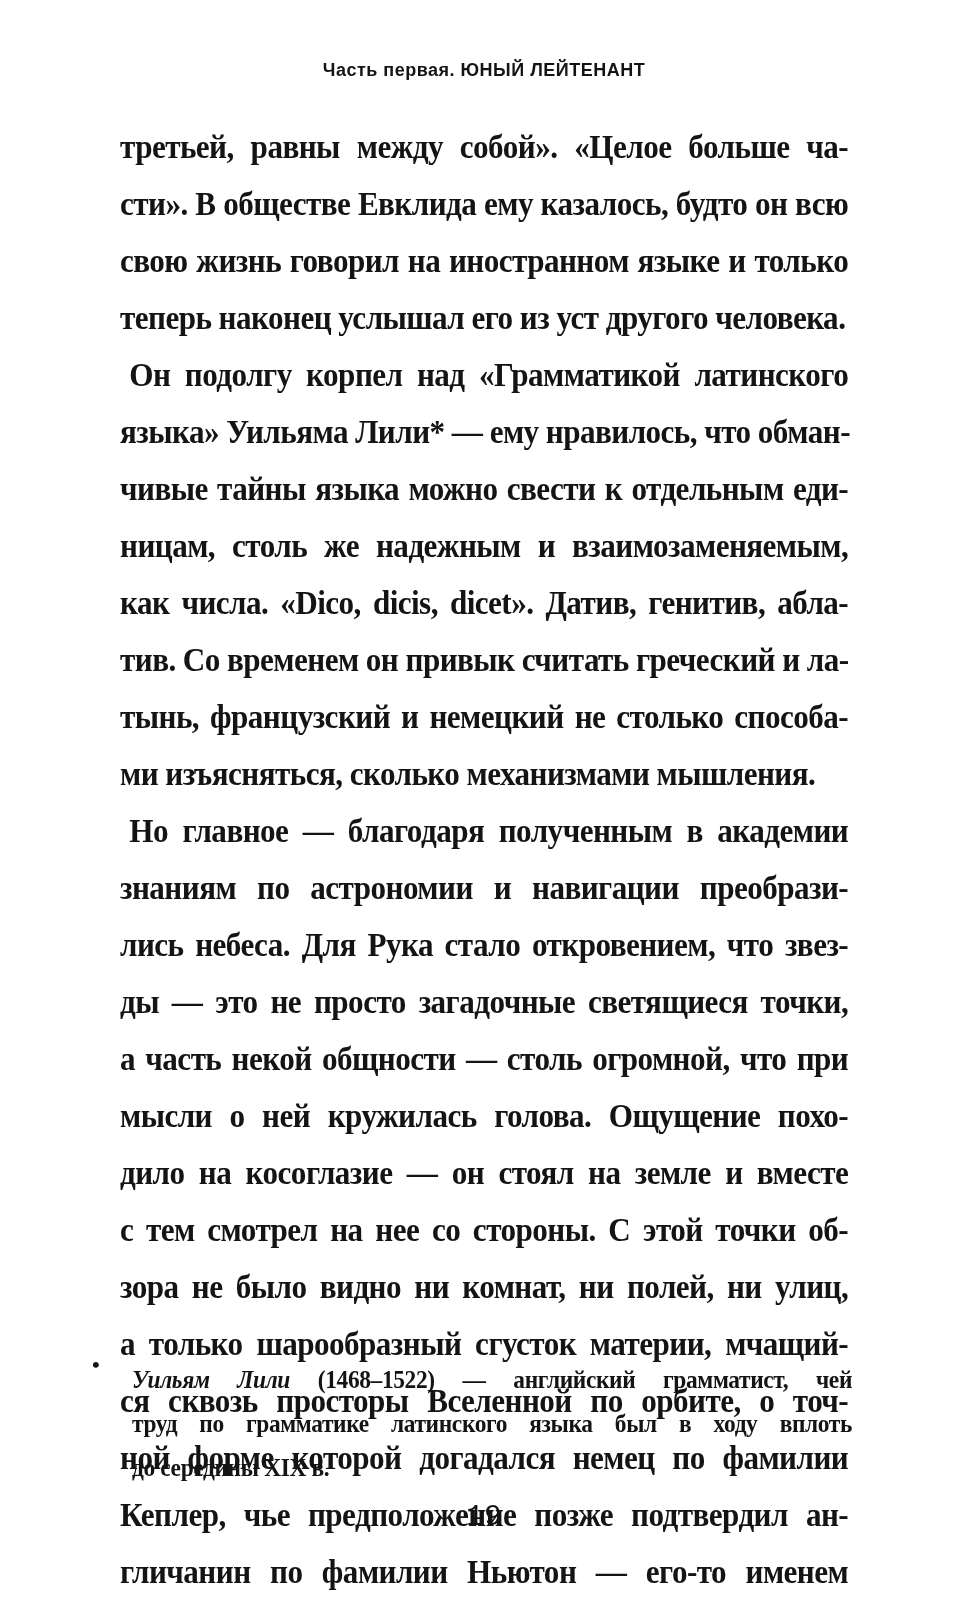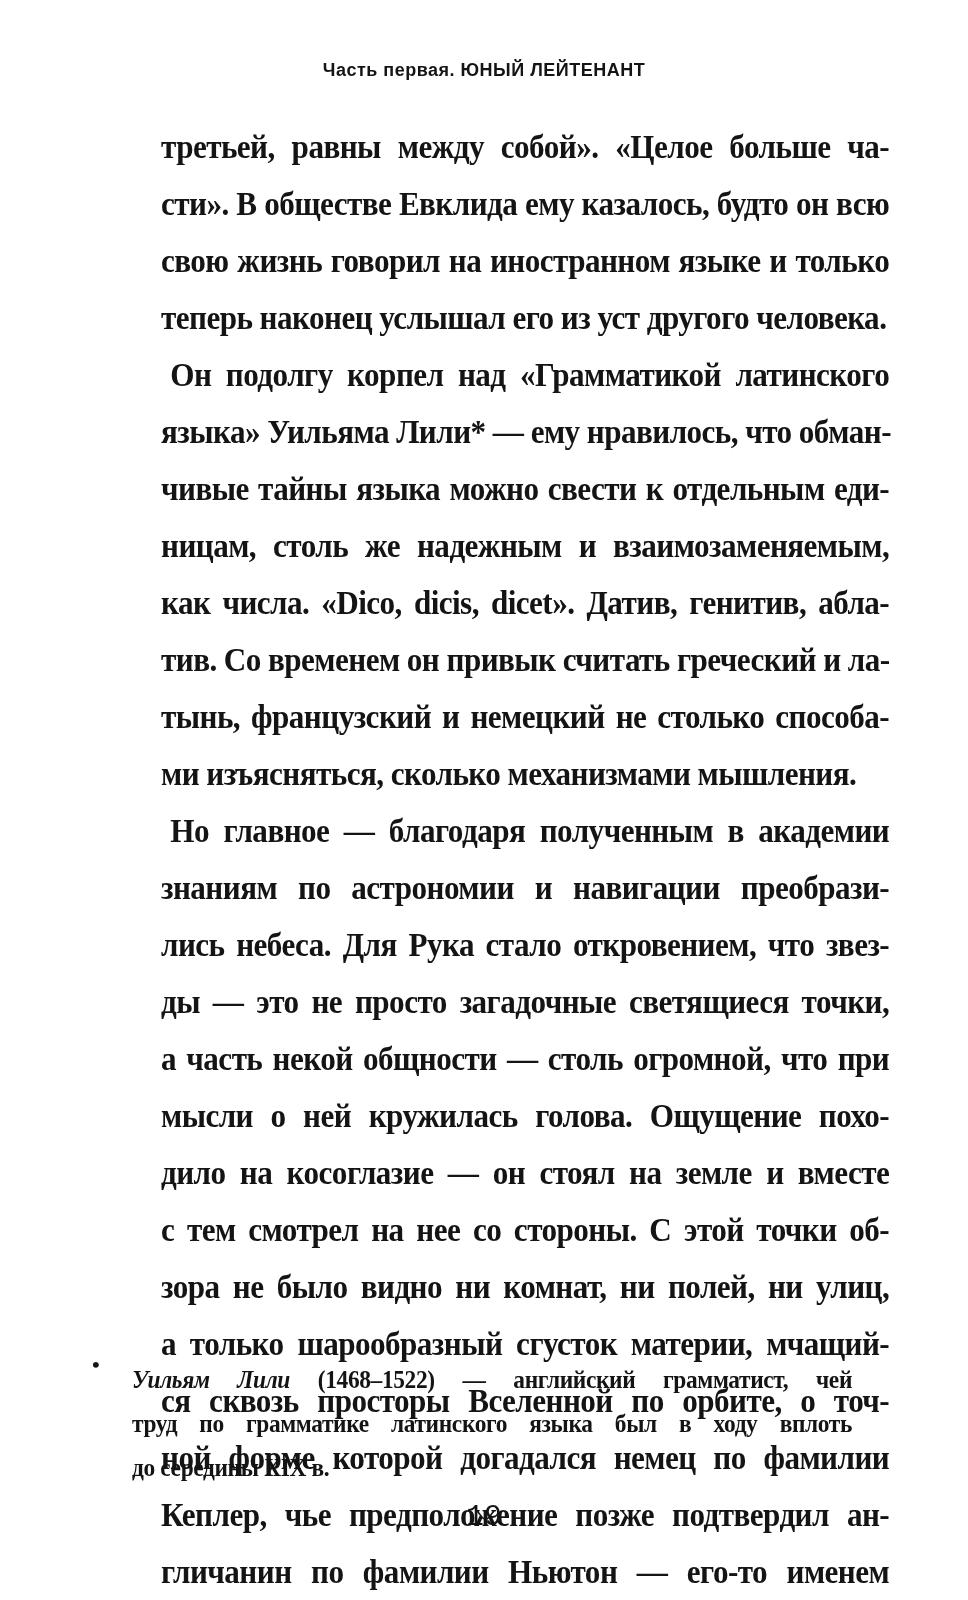--- a/index.html
+++ b/index.html
@@ -15,21 +15,21 @@
     position: absolute;
     top: 60px; left: 0; width: 968px;
     text-align: center;
     font-family: "Liberation Sans", "DejaVu Sans", sans-serif;
     font-weight: bold;
     font-size: 18px;
     letter-spacing: 0.5px;
   }
   .body-text {
     position: absolute;
-    left: 120px; top: 118px; width: 728px; margin-left: 41px;
+    left: 120px; top: 118px; width: 728px;
   }
   .line {
     display: block;
     height: 57px;
     line-height: 57px;
     font-size: 33.5px;
     font-weight: bold;
     white-space: nowrap;
     text-align: justify;
     text-align-last: justify;

